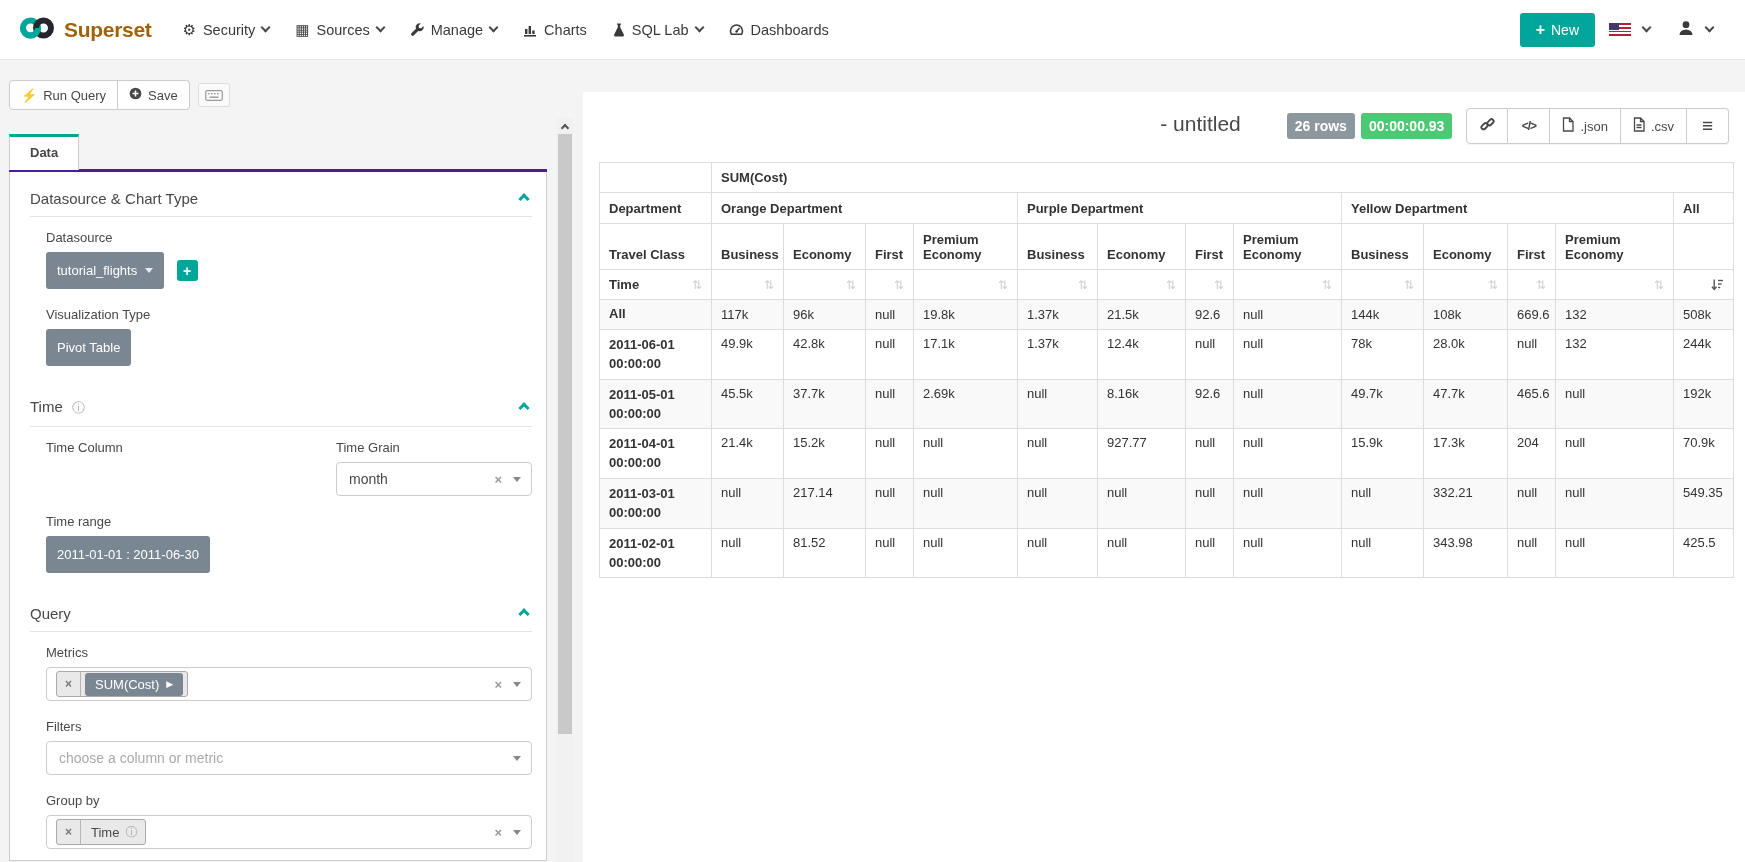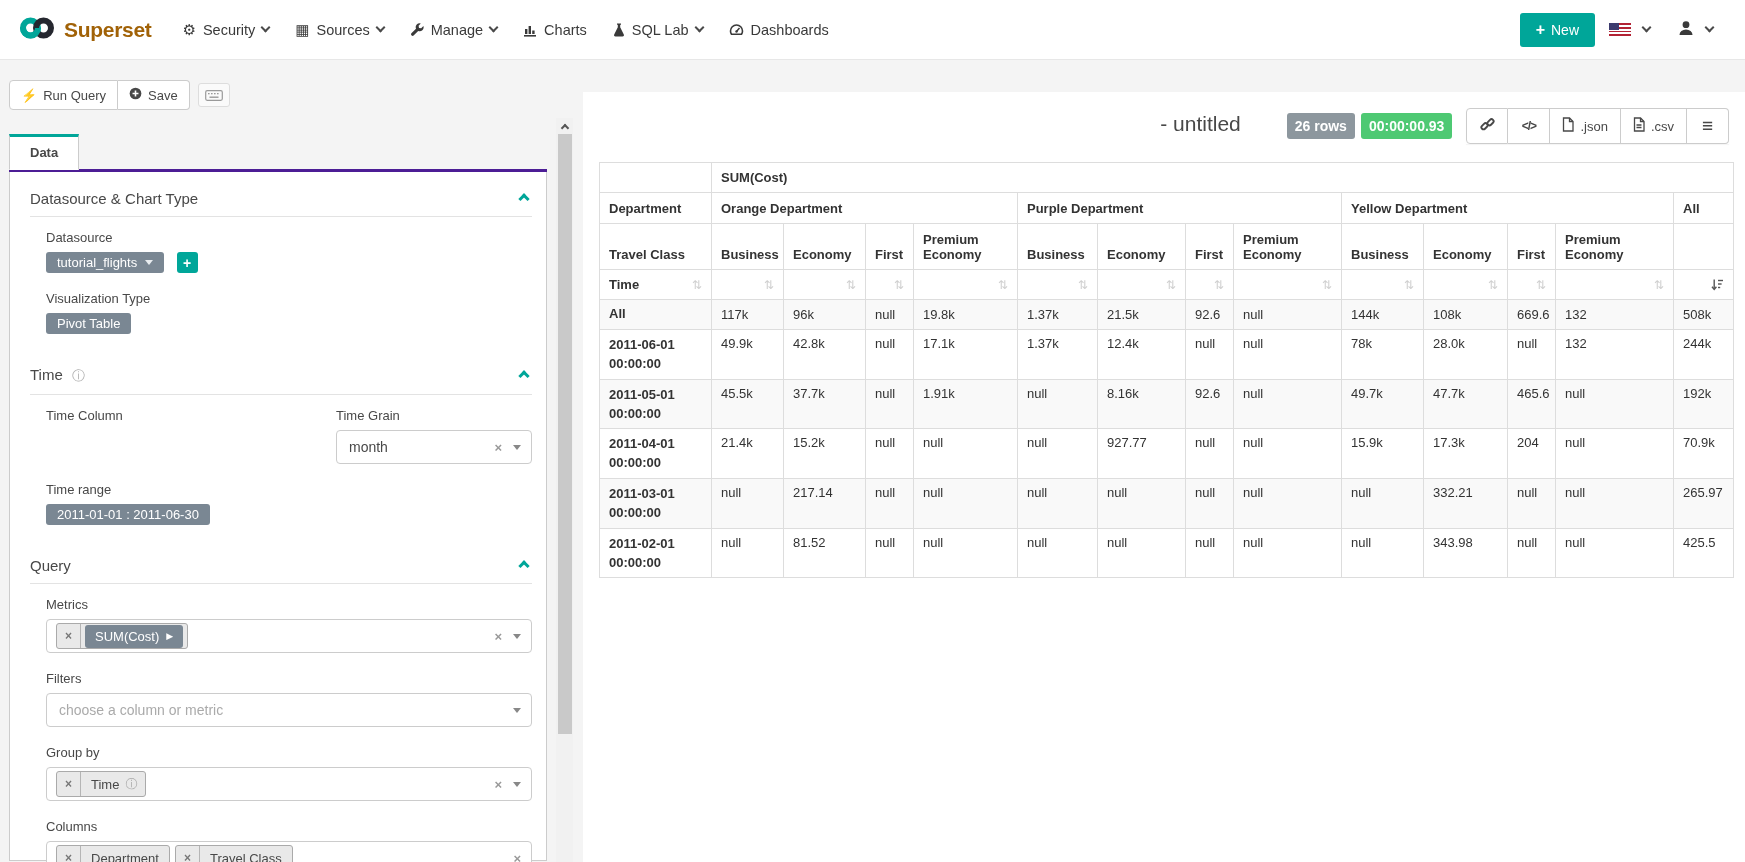--- a/index.html
+++ b/index.html
@@ -53,21 +53,21 @@
   .section { padding:14px 10px 0 20px; }
   .section-head { display:flex; justify-content:space-between; align-items:center;
                   font-size:15px; color:#484848; padding-bottom:9px; margin-right:4px;
                   border-bottom:1px solid #e3e3e3; }
   .chev-up-teal { width:8px; height:8px; border-top:3px solid #00A699; border-left:3px solid #00A699;
                   display:inline-block; transform:rotate(45deg); margin-right:4px; cursor:pointer; }
   .info-i { color:#b0b0b0; font-size:13px; margin-left:5px; }
   .control { margin:13px 4px 18px 16px; }
   .control-label { font-size:13px; color:#484848; margin-bottom:7px; }
   .pill { display:inline-flex; align-items:center; gap:8px; background:#7a8793; color:#fff;
-          font-size:13px; padding:3px 11px; border-radius:3px; cursor:pointer; }
+          font-size:13px; padding:11px 11px; border-radius:3px; cursor:pointer; }
   .pill .pill-caret { border-left:4px solid transparent; border-right:4px solid transparent;
                       border-top:5px solid #e8ecef; display:inline-block; }
   .add-btn { display:inline-flex; align-items:center; justify-content:center; width:21px; height:21px;
              background:#00A699; color:#fff; border-radius:3px; font-size:14px; font-weight:bold;
              margin-left:8px; vertical-align:middle; cursor:pointer; }
   .sel { position:relative; border:1px solid #ccc; border-radius:4px; min-height:34px;
          background:#fff; display:flex; align-items:center; padding:0 46px 0 4px; cursor:pointer; }
   .sel .sel-text { padding-left:8px; font-size:14px; color:#484848; }
   .sel .placeholder { color:#aaa; }
   .sel .icons { position:absolute; right:10px; top:0; bottom:0; display:flex; gap:11px; align-items:center; }
@@ -614,21 +614,21 @@
                 <td>244k</td>
               </tr>
               <tr class="odd tall">
                 <td class="timecell">
                   <span>2011-05-01</span>
                   <span>00:00:00</span>
                 </td>
                 <td>45.5k</td>
                 <td>37.7k</td>
                 <td>null</td>
-                <td>1.91k</td>
+                <td>2.69k</td>
                 <td>null</td>
                 <td>8.16k</td>
                 <td>92.6</td>
                 <td>null</td>
                 <td>49.7k</td>
                 <td>47.7k</td>
                 <td>465.6</td>
                 <td>null</td>
                 <td>192k</td>
               </tr>
@@ -661,21 +661,21 @@
                 <td>null</td>
                 <td>null</td>
                 <td>null</td>
                 <td>null</td>
                 <td>null</td>
                 <td>null</td>
                 <td>null</td>
                 <td>332.21</td>
                 <td>null</td>
                 <td>null</td>
-                <td>265.97</td>
+                <td>549.35</td>
               </tr>
               <tr class="even tall">
                 <td class="timecell">
                   <span>2011-02-01</span>
                   <span>00:00:00</span>
                 </td>
                 <td>null</td>
                 <td>81.52</td>
                 <td>null</td>
                 <td>null</td>

